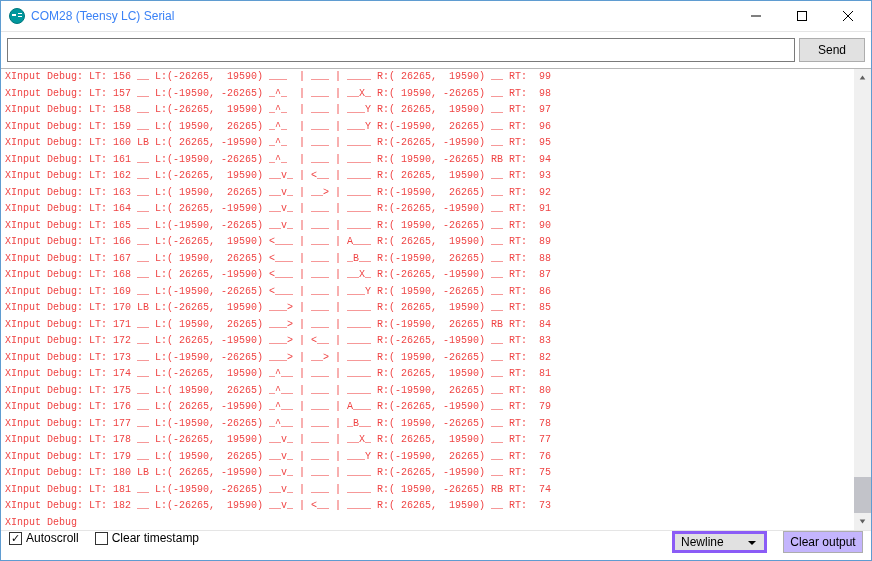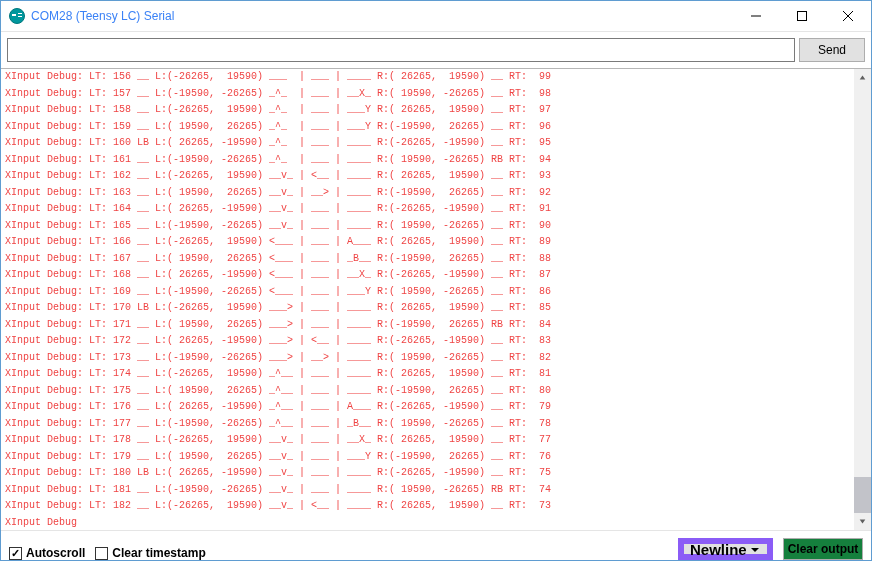--- a/index.html
+++ b/index.html
@@ -17,28 +17,28 @@
 .input-row input { flex: 1; height: 24px; border: 1px solid #7a7a7a; padding: 0 4px; font-size: 12px; background: #fff; }
 .input-row .send-btn { width: 66px; height: 24px; border: 1px solid #adadad; background: #e1e1e1; font-size: 12px; display: flex; align-items: center; justify-content: center; }
 .console-area { flex: 1; display: flex; border-top: 1px solid #b6b6b6; overflow: hidden; }
 .console { flex: 1; font-family: "Consolas","Courier New",monospace; font-size: 10px; line-height: 16.5px; white-space: pre; overflow: hidden; padding: 0px 8px 0 4px; color: #ef4444; }
 .console .line { white-space: pre; }
 .scrollbar { width: 17px; background: #f0f0f0; position: relative; display: flex; flex-direction: column; }
 .scrollbar .sb-arrow { height: 17px; display: flex; align-items: center; justify-content: center; }
 .scrollbar .sb-arrow svg { width: 7px; height: 7px; fill: #606060; }
 .scrollbar .sb-track { flex: 1; position: relative; }
 .scrollbar .sb-thumb { position: absolute; left: 0; right: 0; bottom: 0; height: 36px; background: #c2c3c9; }
-.bottom-bar { display: flex; align-items: flex-end; height: 30px; padding: 0 8px; gap: 10px; border-top: 1px solid #e5e5e5; font-weight: bold; }
+.bottom-bar { display: flex; align-items: flex-start; height: 30px; padding: 0 8px; gap: 16px; border-top: 1px solid #e5e5e5; }
 .checkbox { display: flex; align-items: center; font-size: 12px; gap: 4px; }
 .checkbox .cb-box { width: 13px; height: 13px; border: 1px solid #333; display: flex; align-items: center; justify-content: center; background: #fff; }
 .checkbox .cb-box.checked::after { content: "✓"; font-size: 11px; line-height: 11px; color: #000; }
 .bottom-bar .spacer { flex: 1; }
-.dropdown { width: 95px; height: 22px; border: 6px solid #8b5cf6; background: #e1e1e1; display: flex; align-items: center; padding: 0 6px; font-size: 15px; position: relative; }
+.dropdown { width: 95px; height: 22px; border: 3px solid #8b5cf6; background: #e1e1e1; display: flex; align-items: center; padding: 0 6px; font-size: 12px; position: relative; }
 .dropdown::after { content: ""; position: absolute; right: 8px; top: 50%; margin-top: -1px; border-left: 4px solid transparent; border-right: 4px solid transparent; border-top: 4px solid #000; }
-.clear-btn { width: 80px; height: 22px; border: 1px solid #adadad; background: #15803d; font-size: 12px; display: flex; align-items: center; justify-content: center; }
+.clear-btn { width: 80px; height: 22px; border: 1px solid #adadad; background: #c4b5fd; font-size: 12px; display: flex; align-items: center; justify-content: center; }
 </style>
 </head>
 <body>
 
 <div class="window">
   <div class="titlebar">
     <div class="app-icon"></div>
     <div class="title-text">COM28 (Teensy LC) Serial</div>
     <div class="win-controls">
       <div class="win-btn">

